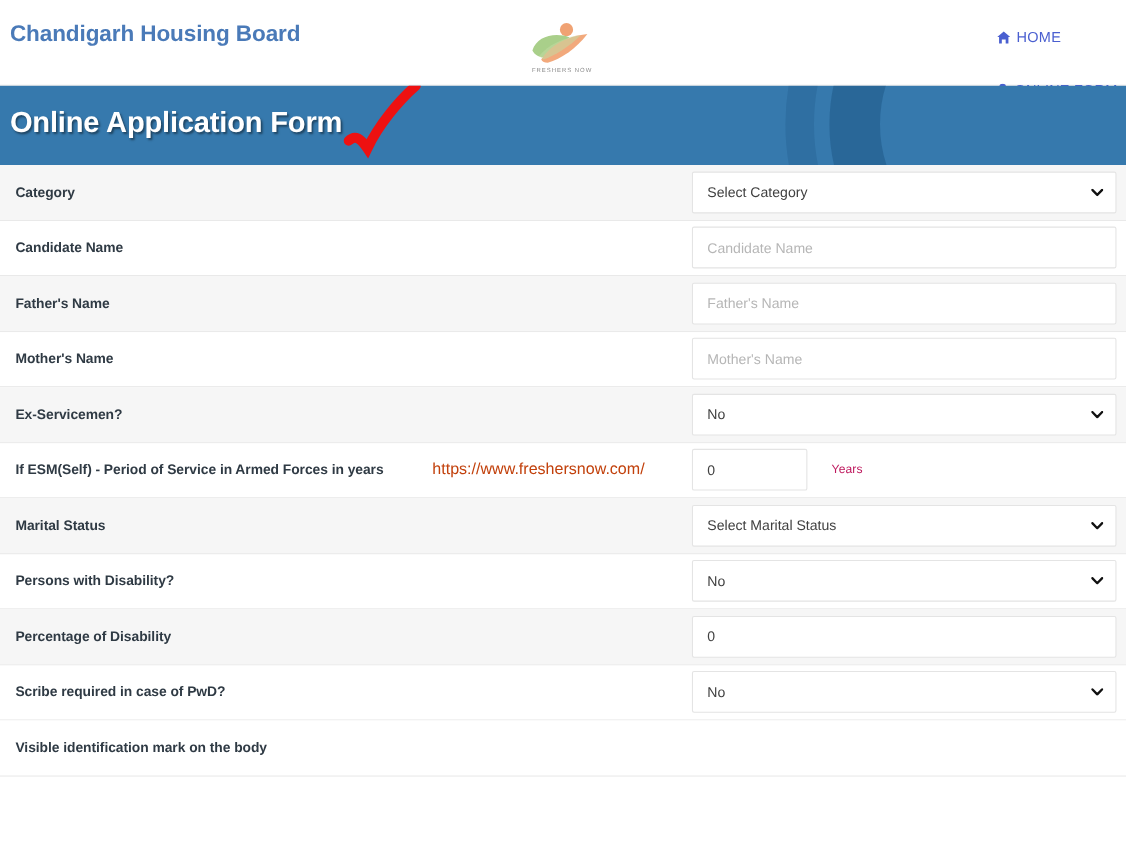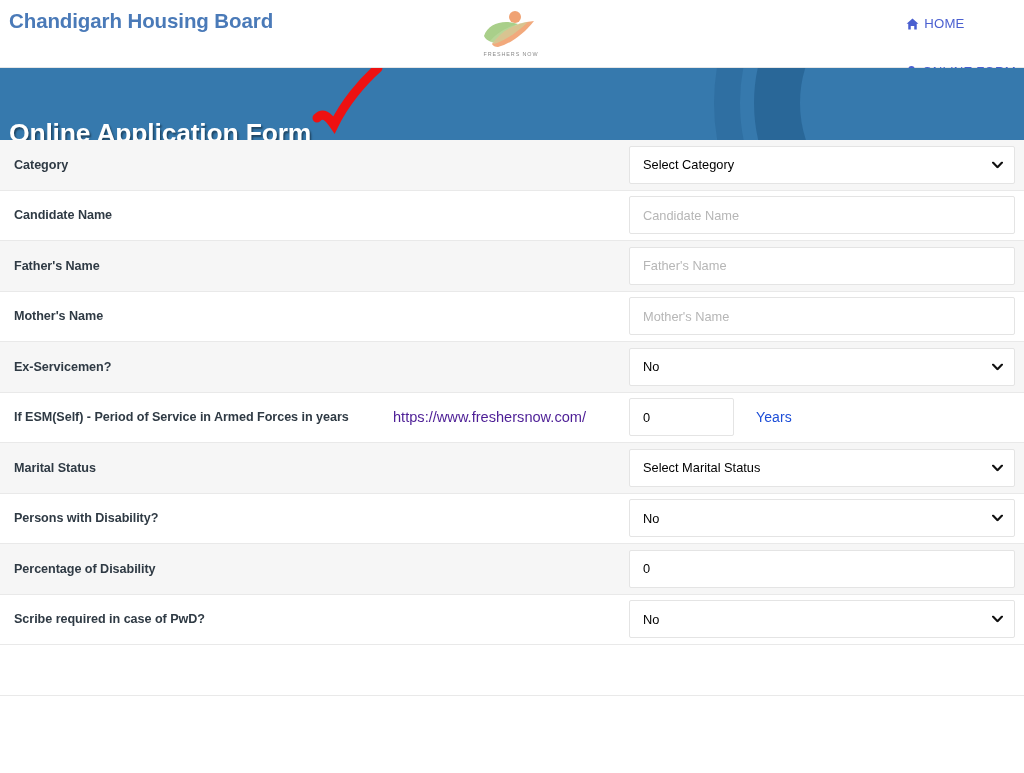--- a/index.html
+++ b/index.html
@@ -11,20 +11,21 @@
     background: #ffffff;
     font-family: "Liberation Sans", sans-serif;
   }
 
   
   .site-header {
     position: relative;
     height: 68px;
     background: #ffffff;
     border-bottom: 1px solid #e6e6e6;
+    margin-top: 10px;
   }
   .brand {
     position: absolute;
     left: 9px; top: 9px;
   }
   .brand-title {
     font-size: 20.5px;
     font-weight: bold;
     color: #4a7ab8;
     letter-spacing: -0.1px;
@@ -120,21 +121,20 @@
   }
   .banner-title {
     position: absolute;
     left: 9px; top: 18px;
     font-size: 26.5px;
     font-weight: bold;
     color: #ffffff;
     text-shadow: 1.5px 1.5px 2px rgba(0,0,0,0.45);
     letter-spacing: -0.2px;
     white-space: nowrap;
-    margin-top: 32px;
   }
   .check-annotation {
     position: absolute;
     left: 308px; top: -8px;
     width: 80px; height: 76px;
     pointer-events: none;
   }
 
   
   .form-table { width: 1024px; }
@@ -166,51 +166,51 @@
   .ctl {
     width: 386px;
     height: 38px;
     border: 1px solid #e4e4e4;
     background: #ffffff;
     border-radius: 2px;
     display: flex;
     align-items: center;
     padding: 0 13px;
     font-size: 12.8px;
-    color: #000000;
+    color: #404040;
     position: relative;
   }
   .ctl.select { width: 386px; }
   .ctl.placeholder-ctl { color: #b6b6b6; }
   .ctl .chev {
     position: absolute;
     right: 11px;
     top: 50%;
     transform: translateY(-50%);
     line-height: 1;
     color: #111111;
   }
   .ctl.small {
     width: 105px;
     margin-right: 22px;
   }
   .unit-label {
-    font-size: 14px;
-    color: #1d4ed8;
+    font-size: 11px;
+    color: #be185d;
     letter-spacing: 0.1px;
   }
 
   
   .watermark {
     position: absolute;
     left: 393px;
     top: 50%;
     transform: translateY(-50%);
     font-size: 14.6px;
-    color: #4c1d95;
+    color: #c2410c;
     white-space: nowrap;
     pointer-events: none;
   }
 </style>
 </head>
 <body>
 
 <div class="site-header">
 
   <div class="brand">
@@ -364,14 +364,15 @@
       <div class="row-control">
         <div class="ctl select">
           <span>No</span>
           <span class="chev"><svg width="11" height="7" viewBox="0 0 11 7">
               <path d="M1 1 L5.5 5.6 L10 1" stroke="#111" stroke-width="2.1" fill="none" stroke-linecap="round" stroke-linejoin="round"></path>
             </svg></span>
         </div>
       </div>
     </div>
     <div class="form-row">
+      <div class="row-label">Visible identification mark on the body</div>
     </div>
   </div>
 
 </body></html>

